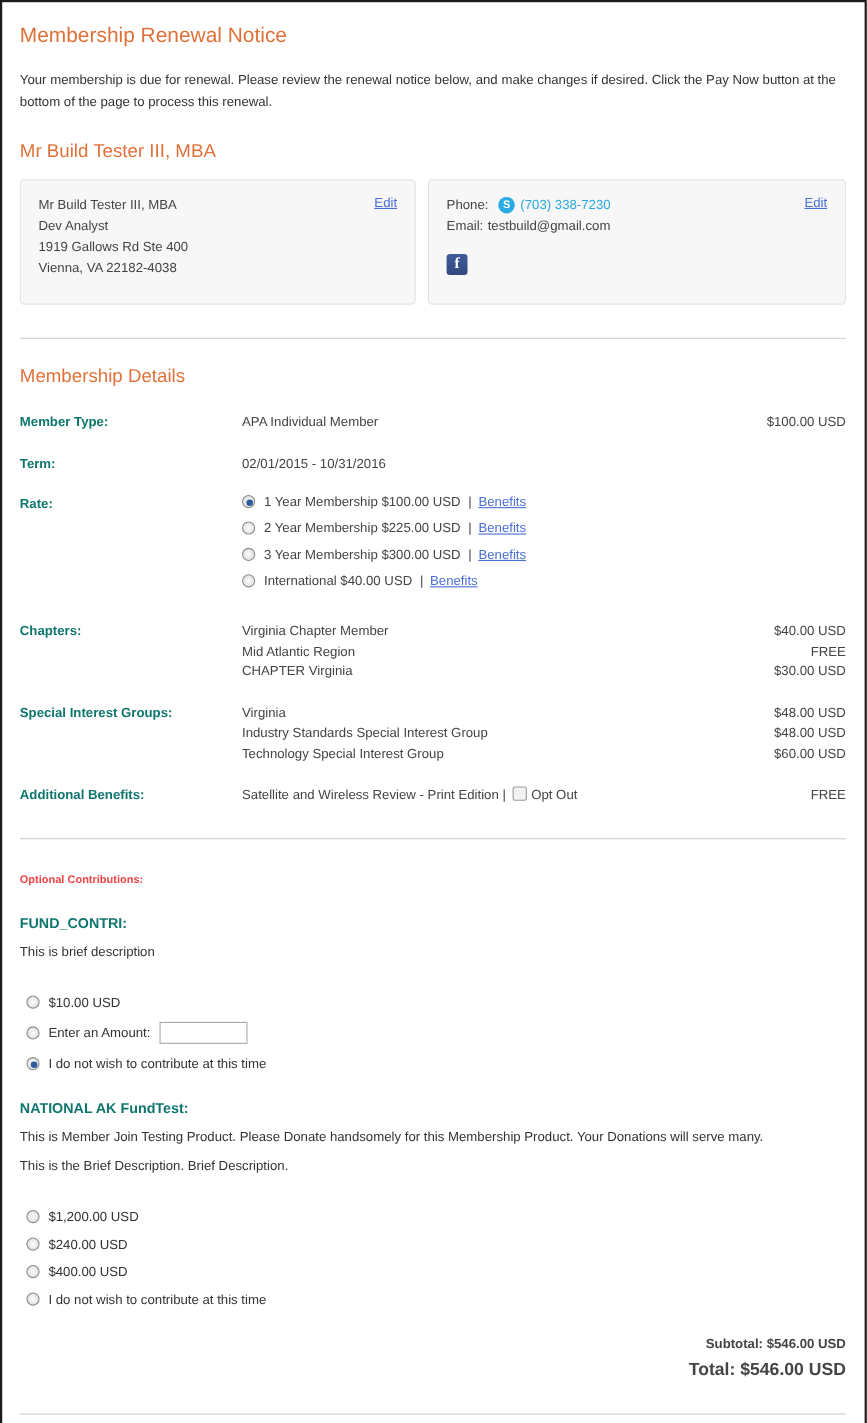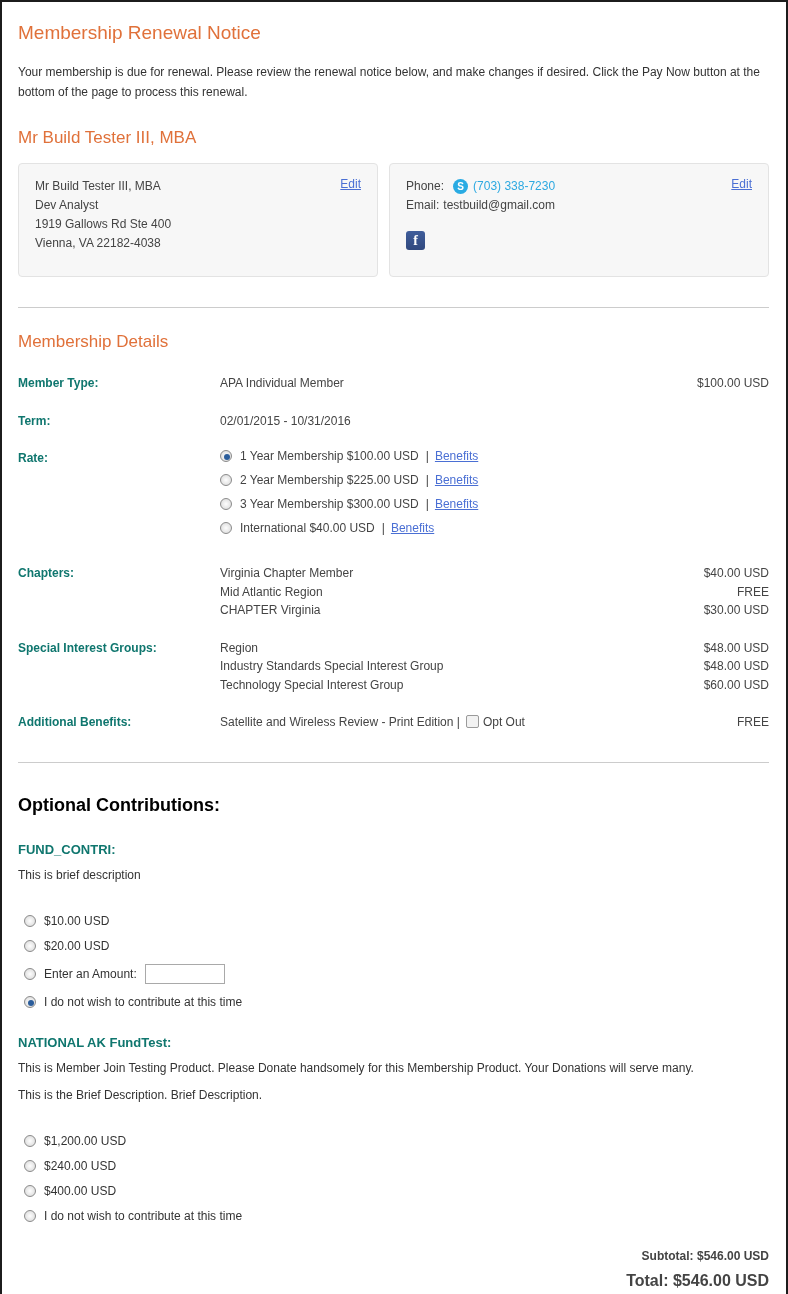--- a/index.html
+++ b/index.html
@@ -69,21 +69,21 @@
   }
   .ropt { display: flex; align-items: center; margin-bottom: 10px; }
   .ropt-sep { margin: 0 6px 0 7px; color: #444; }
 
   .checkbox {
     display: inline-block; width: 13px; height: 13px;
     border: 1px solid #9a9a9a; background: #f2f2f2; border-radius: 2px;
     margin: 0 4px 0 6px; vertical-align: -2px; cursor: pointer;
   }
 
-  .oc-heading { font-size: 18px; font-weight: bold; color: #000000; margin: 32px 0 0 0; }
+  .oc-heading { font-size: 10px; font-weight: bold; color: #ef4444; margin: 32px 0 0 0; }
   .fund { margin-top: 26px; }
   .fund-name { font-weight: bold; font-size: 13px; color: #0f766e; margin: 0; }
   .fund-desc { margin: 10px 0 0 0; line-height: 17px; color: #333; }
   .fund-opts { margin-top: 30px; }
   .fund .ropt { margin-bottom: 11px; padding-left: 6px; }
   .amount-input {
     width: 80px; height: 20px; border: 1px solid #a9a9a9; margin-left: 8px;
     font-family: "Liberation Sans", sans-serif; font-size: 12px; padding: 1px 4px;
   }
 
@@ -195,21 +195,21 @@
           <span class="iname">CHAPTER Virginia</span>
           <span class="iprice">$30.00 USD</span>
         </div>
       </div>
     </div>
 
     <div class="drow">
       <div class="dlabel">Special Interest Groups:</div>
       <div class="dbody">
         <div class="iline">
-          <span class="iname">Region</span>
+          <span class="iname">Virginia</span>
           <span class="iprice">$48.00 USD</span>
         </div>
         <div class="iline">
           <span class="iname">Industry Standards Special Interest Group</span>
           <span class="iprice">$48.00 USD</span>
         </div>
         <div class="iline">
           <span class="iname">Technology Special Interest Group</span>
           <span class="iprice">$60.00 USD</span>
         </div>
@@ -233,24 +233,20 @@
 
   <h3 class="oc-heading">Optional Contributions:</h3>
 
   <div class="fund">
     <p class="fund-name">FUND_CONTRI:</p>
     <p class="fund-desc">This is brief description</p>
     <div class="fund-opts">
       <div class="ropt">
         <span class="radio"></span>
         <span>$10.00 USD</span>
-      </div>
-      <div class="ropt">
-        <span class="radio"></span>
-        <span>$20.00 USD</span>
       </div>
       <div class="ropt">
         <span class="radio"></span>
         <span>Enter an Amount:</span>
         <input class="amount-input" type="text" value="" style="">
       </div>
       <div class="ropt">
         <span class="radio on"></span>
         <span>I do not wish to contribute at this time</span>
       </div>

